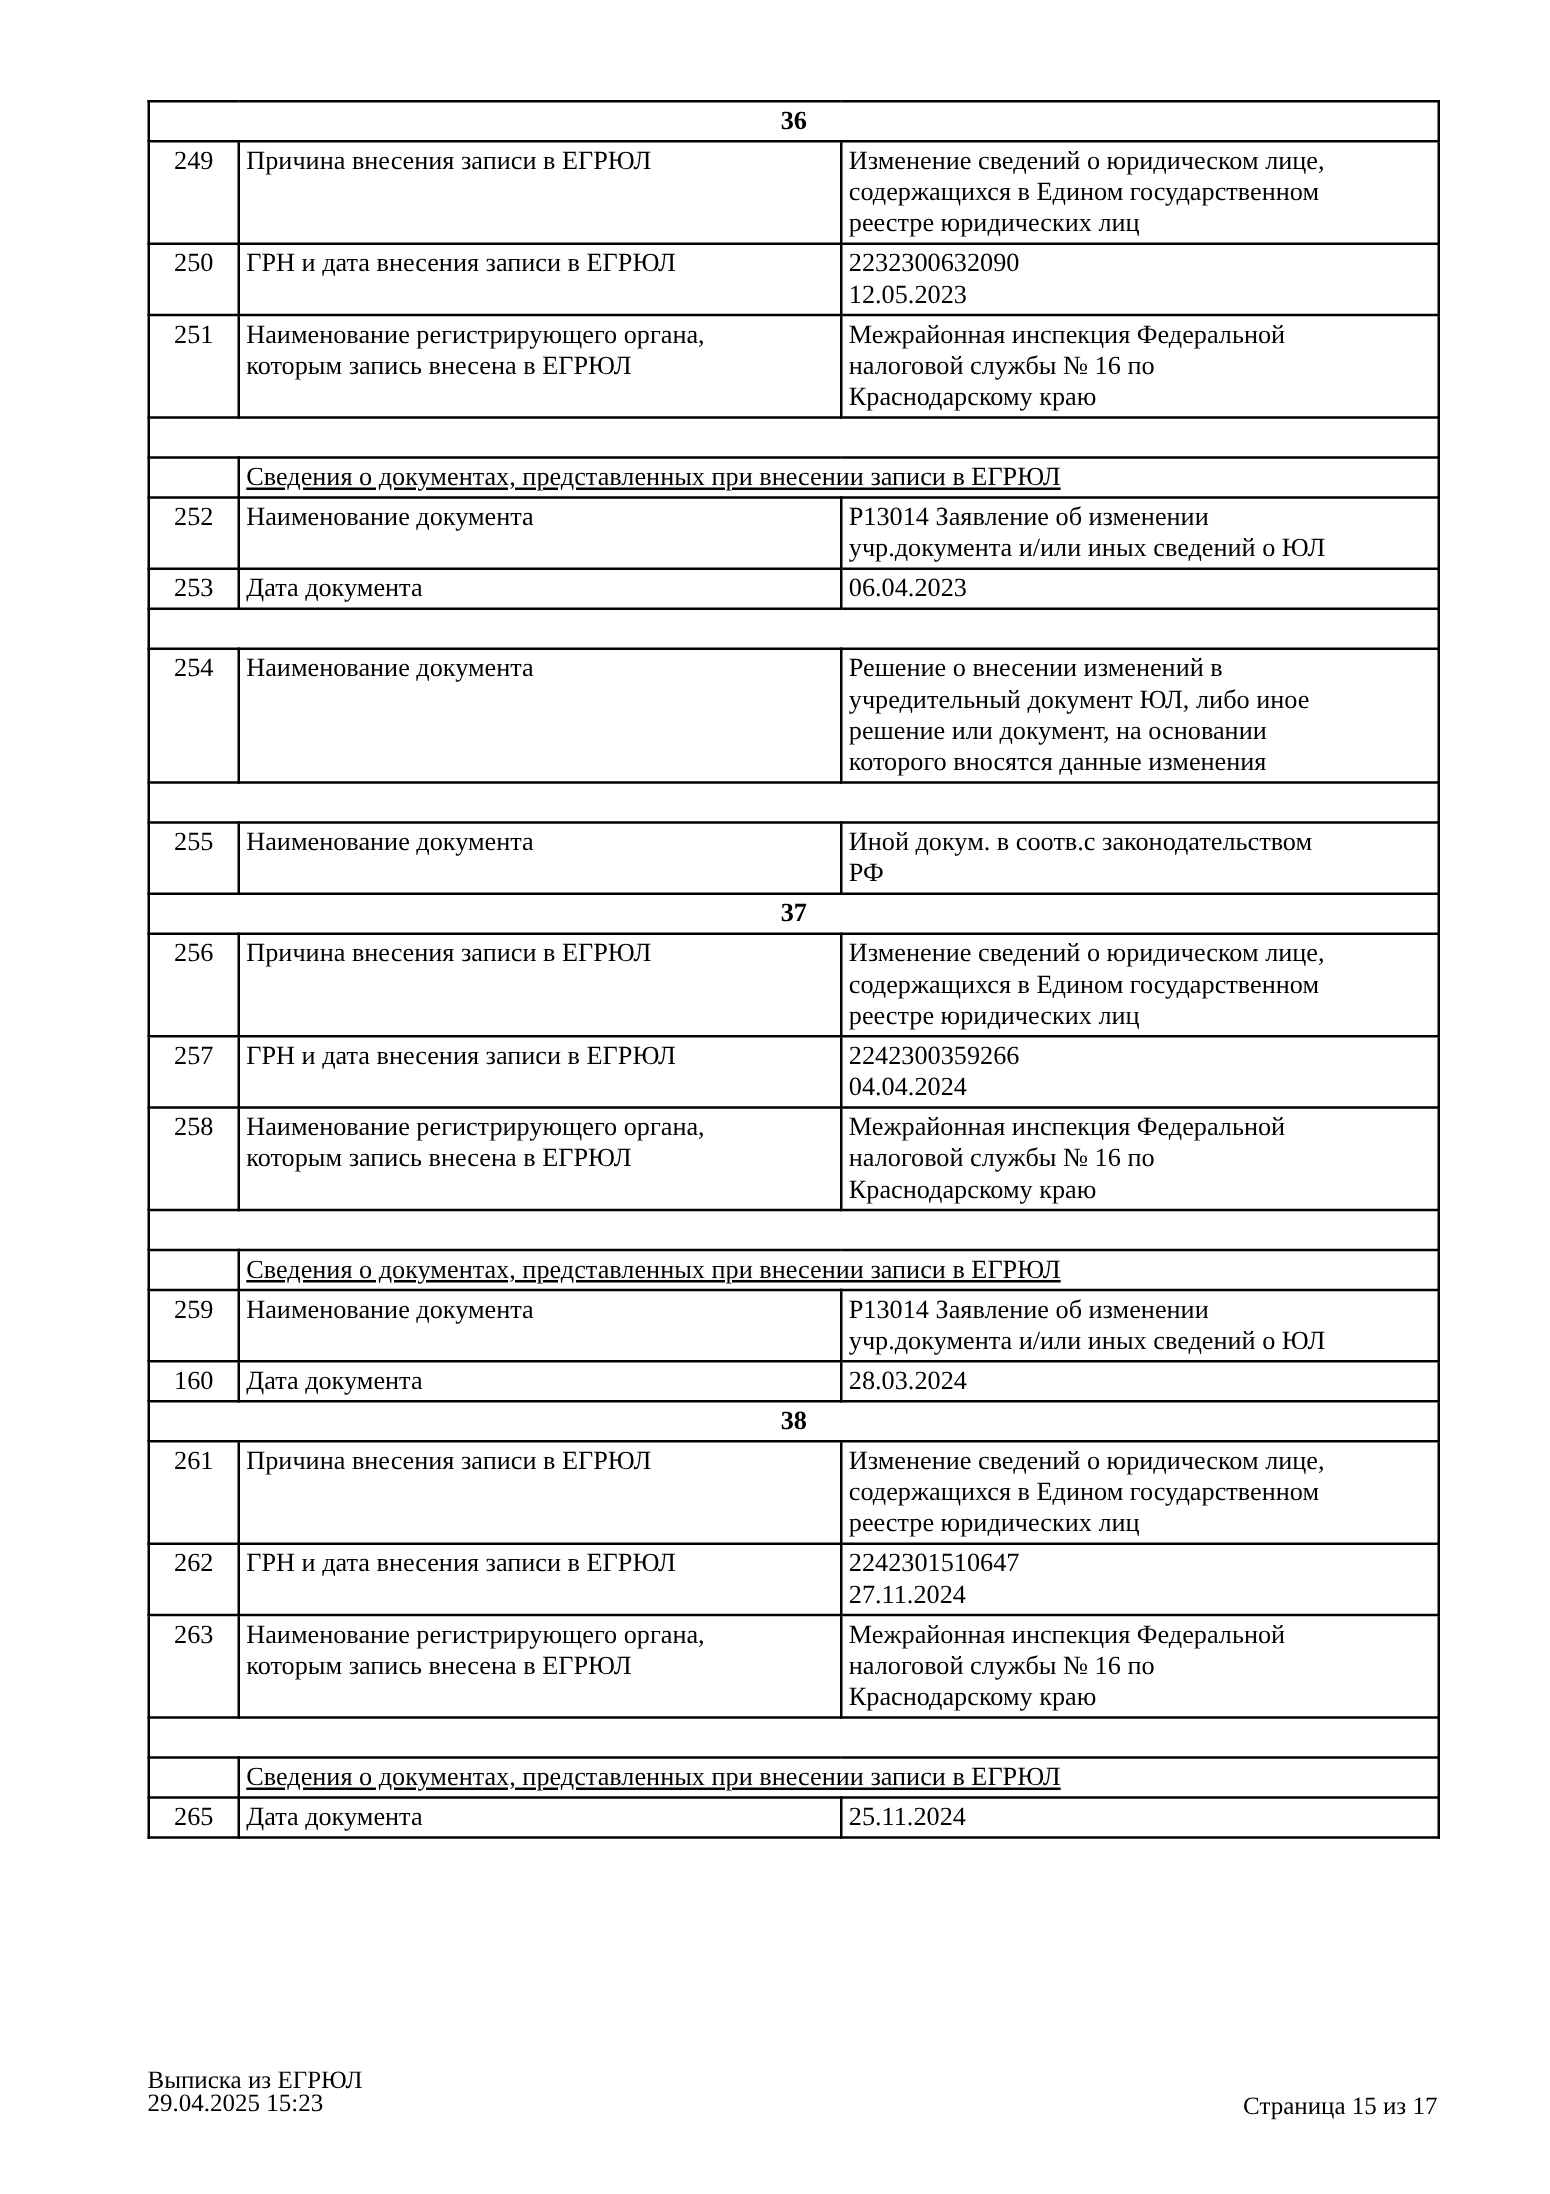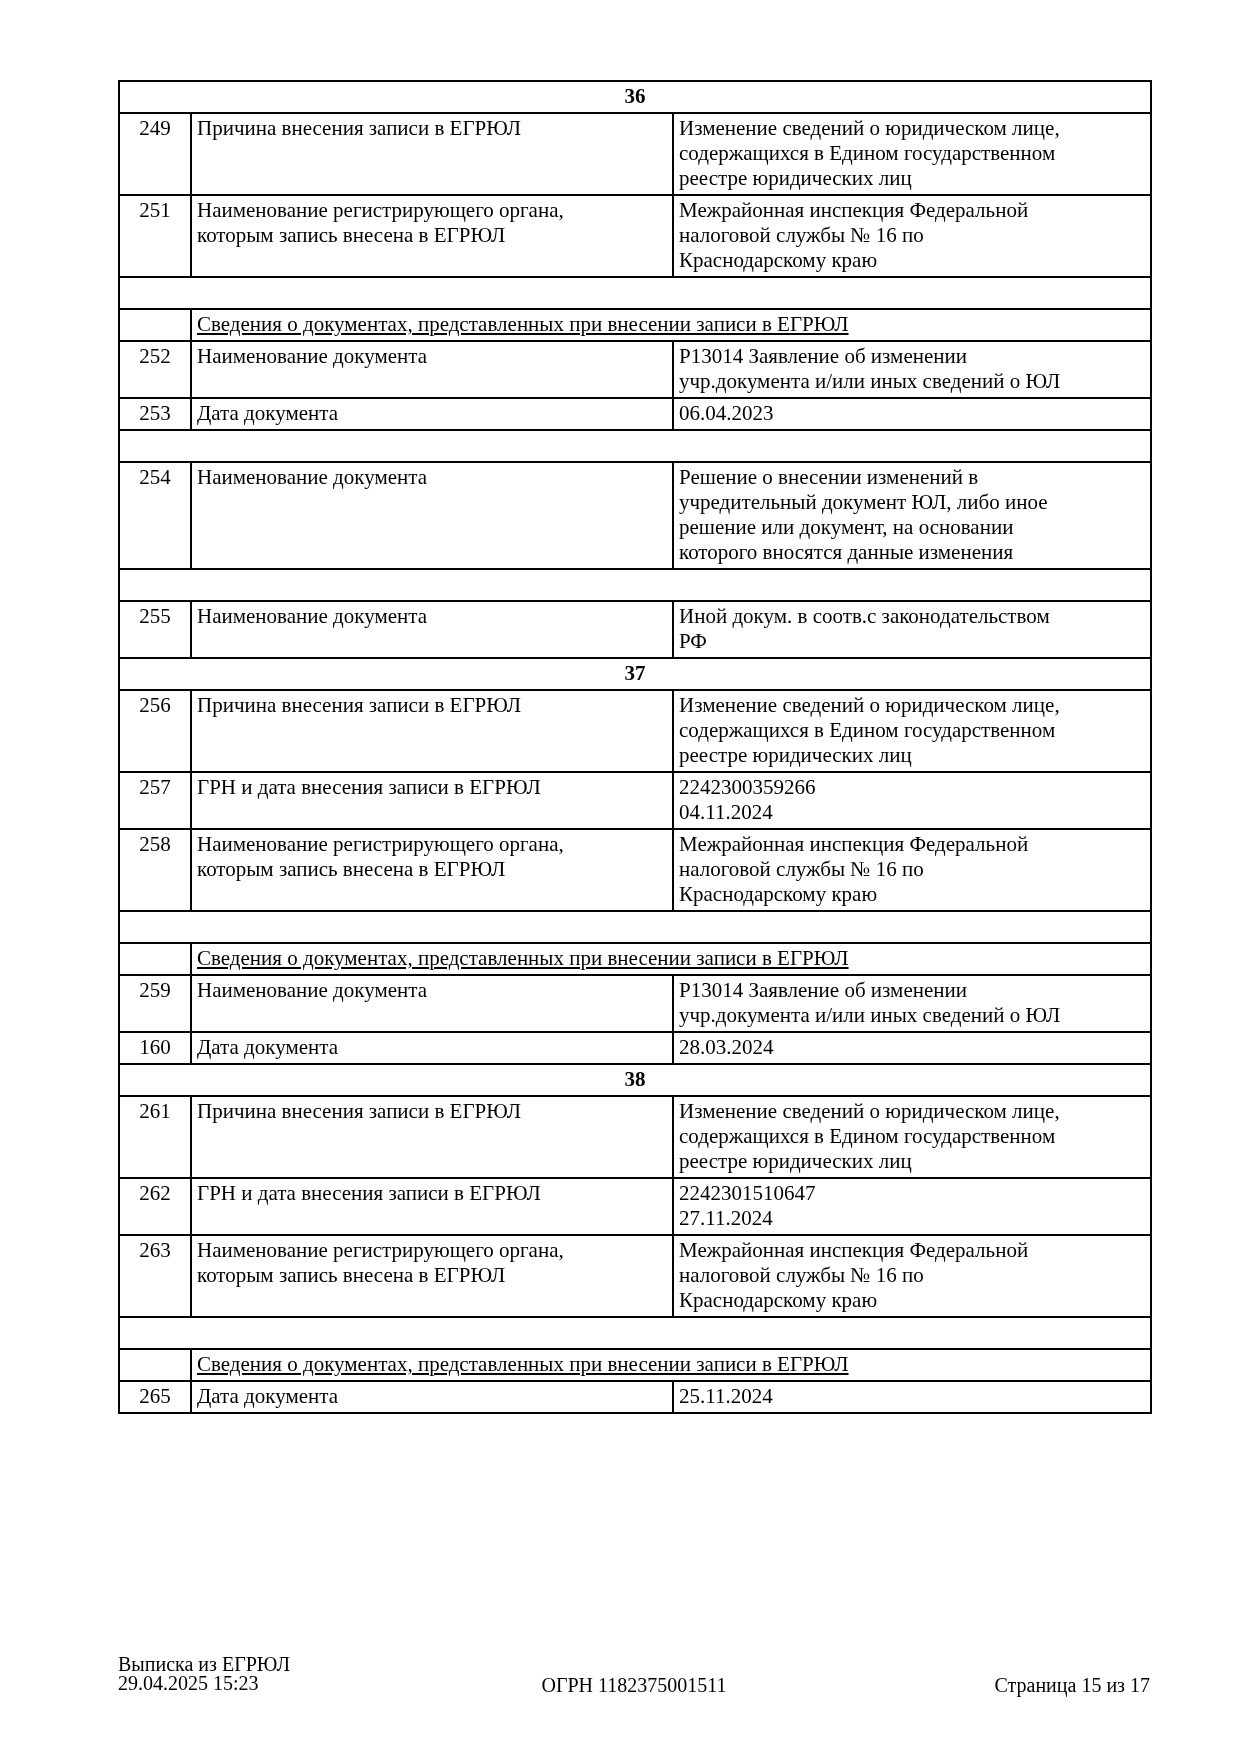--- a/index.html
+++ b/index.html
@@ -97,20 +97,26 @@
           <td class="cell-sec" colspan="3">36</td>
         </tr>
         <tr class="row-field">
           <td class="cell-num">249</td>
           <td class="cell-label">Причина внесения записи в ЕГРЮЛ</td>
           <td class="cell-value">Изменение сведений о юридическом лице,
 содержащихся в Едином государственном
 реестре юридических лиц</td>
         </tr>
         <tr class="row-field">
+          <td class="cell-num">250</td>
+          <td class="cell-label">ГРН и дата внесения записи в ЕГРЮЛ</td>
+          <td class="cell-value">2232300632090
+12.05.2023</td>
+        </tr>
+        <tr class="row-field">
           <td class="cell-num">251</td>
           <td class="cell-label">Наименование регистрирующего органа,
 которым запись внесена в ЕГРЮЛ</td>
           <td class="cell-value">Межрайонная инспекция Федеральной
 налоговой службы № 16 по
 Краснодарскому краю</td>
         </tr>
         <tr class="row-spacer">
           <td class="cell-spacer" colspan="3"></td>
         </tr>
@@ -156,21 +162,21 @@
           <td class="cell-num">256</td>
           <td class="cell-label">Причина внесения записи в ЕГРЮЛ</td>
           <td class="cell-value">Изменение сведений о юридическом лице,
 содержащихся в Едином государственном
 реестре юридических лиц</td>
         </tr>
         <tr class="row-field">
           <td class="cell-num">257</td>
           <td class="cell-label">ГРН и дата внесения записи в ЕГРЮЛ</td>
           <td class="cell-value">2242300359266
-04.11.2024</td>
+04.04.2024</td>
         </tr>
         <tr class="row-field">
           <td class="cell-num">258</td>
           <td class="cell-label">Наименование регистрирующего органа,
 которым запись внесена в ЕГРЮЛ</td>
           <td class="cell-value">Межрайонная инспекция Федеральной
 налоговой службы № 16 по
 Краснодарскому краю</td>
         </tr>
         <tr class="row-spacer">
@@ -229,15 +235,14 @@
         </tr>
       </tbody>
   </table>
 </div>
 
 <div class="page-footer">
   <div class="footer-left">
     <div>Выписка из ЕГРЮЛ</div>
     <div>29.04.2025 15:23</div>
   </div>
-  <div class="footer-center">ОГРН 1182375001511</div>
   <div class="footer-right">Страница 15 из 17</div>
 </div>
 
 </body></html>

